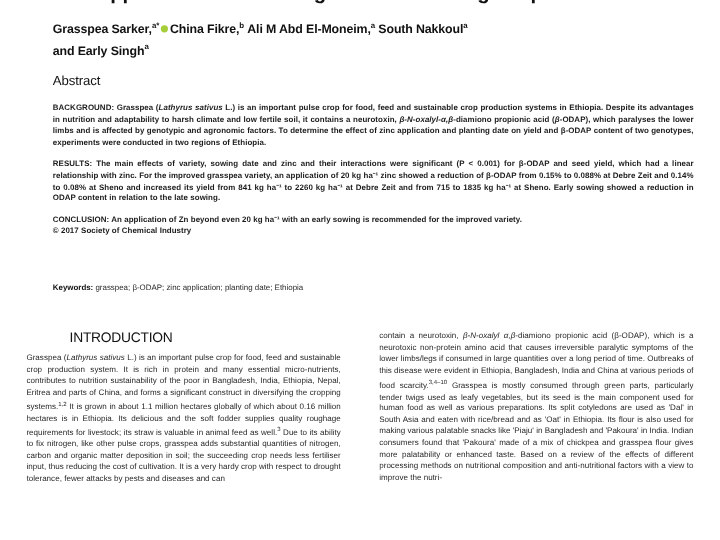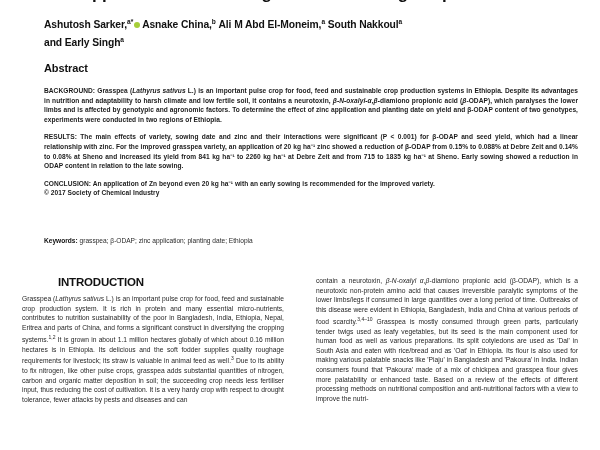--- a/index.html
+++ b/index.html
@@ -66,21 +66,21 @@
     vertical-align: middle;
     margin: 0 2px 1px 1px;
   }
 
   
   .abstract-head {
     position: absolute;
     top: 62px;
     left: 44px;
     font-size: 11px;
-    font-weight: bold;
+    font-weight: normal;
     color: #111;
     letter-spacing: -0.1px;
   }
 
   .abstract-body {
     position: absolute;
     top: 86px;
     left: 44px;
     right: 22px;
     font-size: 6.6px;
@@ -104,21 +104,21 @@
     color: #2a2a2a;
   }
   .keywords .kw-label { font-weight: bold; color: #111; }
 
   
   .intro-head {
     position: absolute;
     top: 276px;
     left: 22px;
     font-size: 11.5px;
-    font-weight: bold;
+    font-weight: normal;
     color: #111;
     letter-spacing: -0.2px;
     padding-left: 36px;
   }
 
   .col {
     position: absolute;
     top: 294px;
     width: 262px;
     font-size: 6.7px;
@@ -138,21 +138,21 @@
 </head>
 <body>
 
 <div class="page">
 
   <div class="title-strip">
     <div class="title-text">Zinc application and seeding date effects on grasspea</div>
   </div>
 
   <div class="authors">
-    <span>Ashutosh Sarker,</span><sup>a*</sup><span class="orcid"></span><span>Asnake China,</span><sup>b</sup>&nbsp;<span>Ali M Abd El-Moneim,</span><sup>a</sup>&nbsp;<span>South Nakkoul</span><sup>a</sup><br><span>and Early Singh</span><sup>a</sup>
+    <span>Grasspea Sarker,</span><sup>a*</sup><span class="orcid"></span><span>China Fikre,</span><sup>b</sup>&nbsp;<span>Ali M Abd El-Moneim,</span><sup>a</sup>&nbsp;<span>South Nakkoul</span><sup>a</sup><br><span>and Early Singh</span><sup>a</sup>
   </div>
 
   <div class="abstract-head">Abstract</div>
 
   <div class="abstract-body">
     <p><span>BACKGROUND:</span><span> Grasspea (</span><i>Lathyrus sativus</i><span> L.) is an important pulse crop for food, feed and sustainable crop production systems in Ethiopia. Despite its advantages in nutrition and adaptability to harsh climate and low fertile soil, it contains a neurotoxin, </span><i>β-N-oxalyl-α,β</i><span>-diamiono propionic acid (</span><i>β</i><span>-ODAP), which paralyses the lower limbs and is affected by genotypic and agronomic factors. To determine the effect of zinc application and planting date on yield and β-ODAP content of two genotypes, experiments were conducted in two regions of Ethiopia.</span></p>
     <p><span>RESULTS:</span><span> The main effects of variety, sowing date and zinc and their interactions were significant (P &lt; 0.001) for β-ODAP and seed yield, which had a linear relationship with zinc. For the improved grasspea variety, an application of 20 kg ha⁻¹ zinc showed a reduction of β-ODAP from 0.15% to 0.088% at Debre Zeit and 0.14% to 0.08% at Sheno and increased its yield from 841 kg ha⁻¹ to 2260 kg ha⁻¹ at Debre Zeit and from 715 to 1835 kg ha⁻¹ at Sheno. Early sowing showed a reduction in ODAP content in relation to the late sowing.</span></p>
     <p><span>CONCLUSION:</span><span> An application of Zn beyond even 20 kg ha⁻¹ with an early sowing is recommended for the improved variety.</span><br><span>© 2017 Society of Chemical Industry</span></p>
   </div>
 

